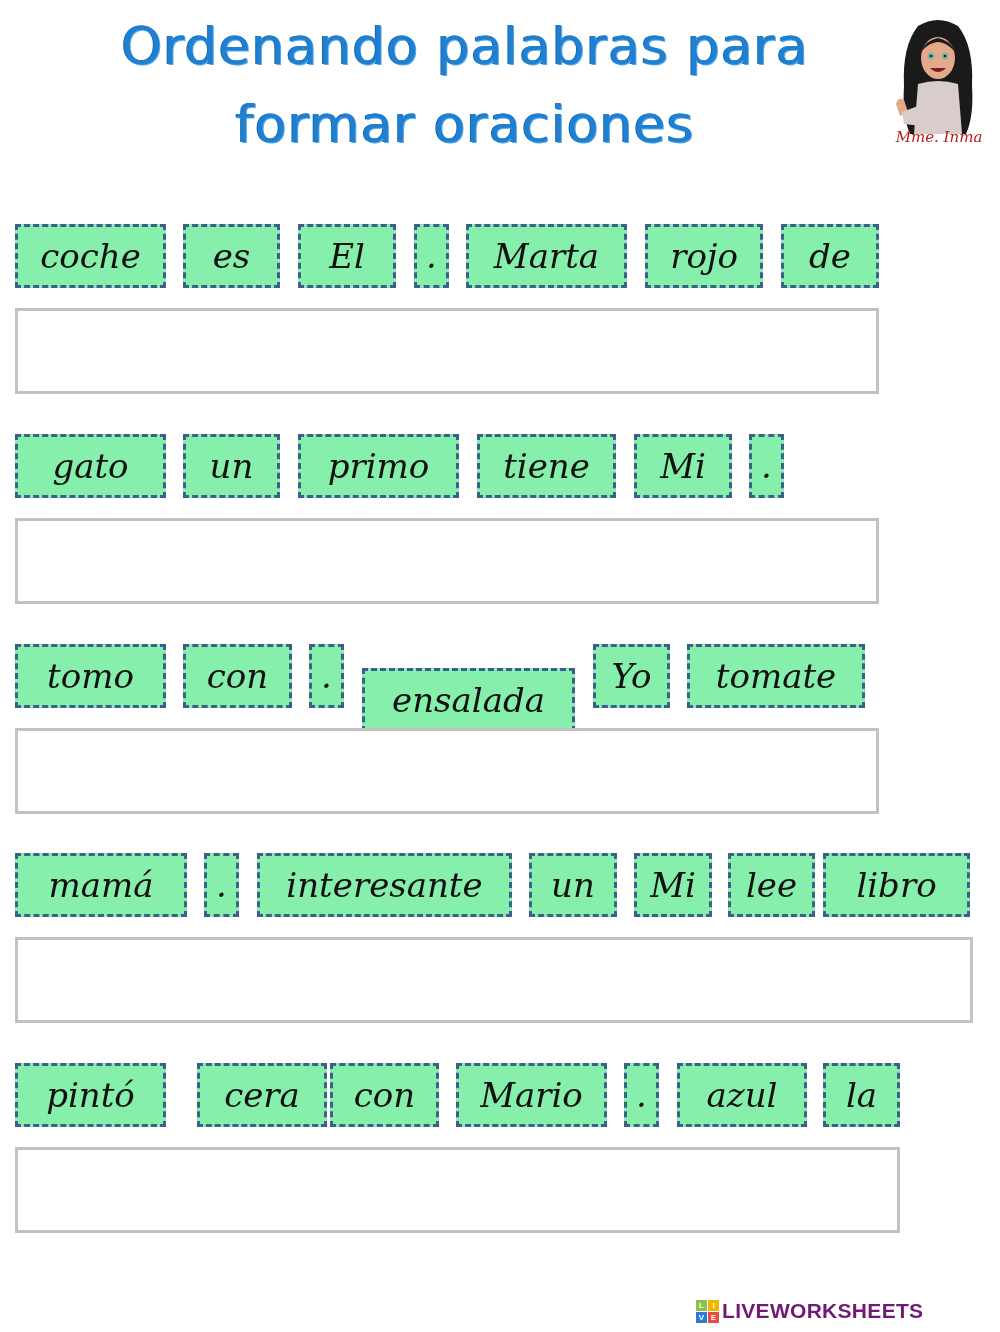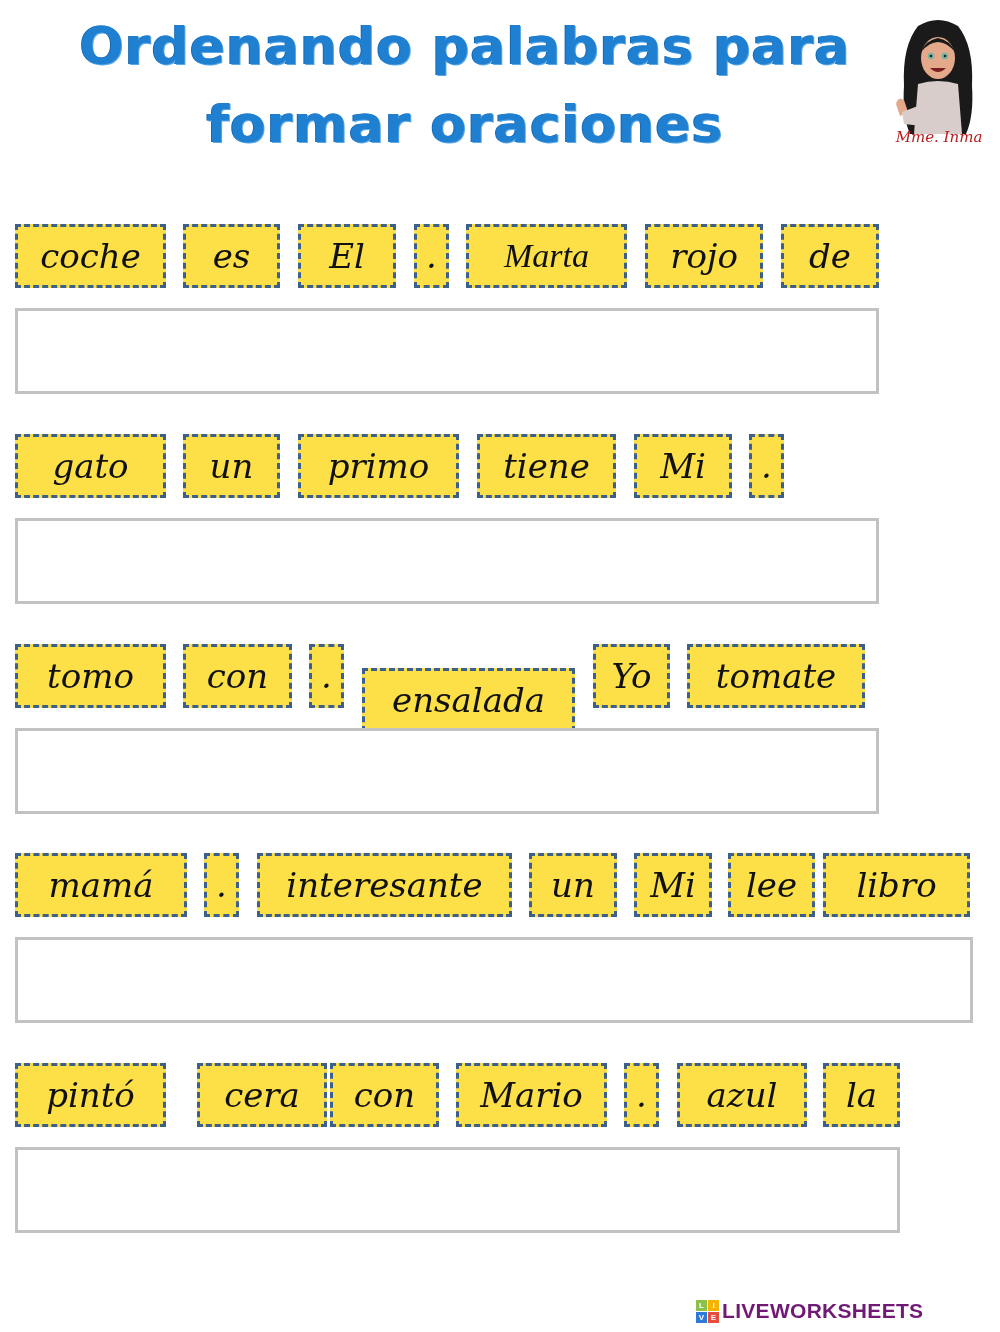--- a/index.html
+++ b/index.html
@@ -1,30 +1,30 @@
 <!DOCTYPE html>
 <html><head>
 <meta charset="utf-8">
 <style>
   html, body { margin:0; padding:0; background:#ffffff; }
   body { width:1000px; height:1332px; position:relative; overflow:hidden; font-family:"Liberation Sans", sans-serif; }
   .title {
     position:absolute; left:0; width:930px; text-align:center;
-    color:#1f7fd0; font-family:"DejaVu Sans", sans-serif; font-weight:bold;
+    color:#1f7fd0; font-family:"DejaVu Sans", sans-serif; font-weight:normal;
     font-size:52px; letter-spacing:1px; line-height:60px;
     text-shadow: 1px 1px 0 #5aa8e6, -1px 0 0 #1669b3;
   }
   .title.l1 { top:16px; }
   .title.l2 { top:94px; left:0; width:930px; }
   .avatar { position:absolute; left:888px; top:6px; width:100px; height:150px; }
   .avatar-caption { position:absolute; left:884px; top:128px; width:110px; text-align:center;
     font-family:"DejaVu Serif", serif; font-style:italic; font-size:15px; color:#b91c1c; }
   .tile {
     position:absolute; box-sizing:border-box; height:64px;
-    border:3px dashed #3d5f8c; background:#fde047;
+    border:3px dashed #3d5f8c; background:#86efac;
     display:flex; align-items:center; justify-content:center;
     font-family:"DejaVu Serif", serif; font-style:italic; font-size:34px; color:#111;
     white-space:nowrap; cursor:grab;
   }
   .answer {
     position:absolute; box-sizing:border-box; height:86px;
     border:3px solid #c2c2c2; background:#fff; left:15px;
     font-family:"DejaVu Serif", serif; font-size:30px; padding:0 12px;
     outline:none;
   }
@@ -52,21 +52,21 @@
   <path d="M8 88 Q10 80 16 84 L20 96 L12 100 Z" fill="#e3a98a"></path>
   <path d="M14 96 L30 90 L34 110 L16 108 Z" fill="#d8cdca"></path>
 </svg>
 <div class="avatar-caption">Mme. Inma</div>
 
 <div>
   <div class="tile" style="left:15px;top:224px;width:151px;">coche</div>
   <div class="tile" style="left:183px;top:224px;width:97px;font-style:italic;">es</div>
   <div class="tile" style="left:298px;top:224px;width:98px;">El</div>
   <div class="tile" style="left:414px;top:224px;width:35px;">.</div>
-  <div class="tile" style="left:466px;top:224px;width:161px;font-family:Liberation Serif, serif;">Marta</div>
+  <div class="tile" style="left:466px;top:224px;width:161px;">Marta</div>
   <div class="tile" style="left:645px;top:224px;width:118px;">rojo</div>
   <div class="tile" style="left:781px;top:224px;width:98px;">de</div>
   <input class="answer" style="top: 308px; width: 864px;" value="">
 </div>
 
 <div>
   <div class="tile" style="left:15px;top:434px;width:151px;">gato</div>
   <div class="tile" style="left:183px;top:434px;width:97px;">un</div>
   <div class="tile" style="left:298px;top:434px;width:161px;">primo</div>
   <div class="tile" style="left:477px;top:434px;width:139px;">tiene</div>

